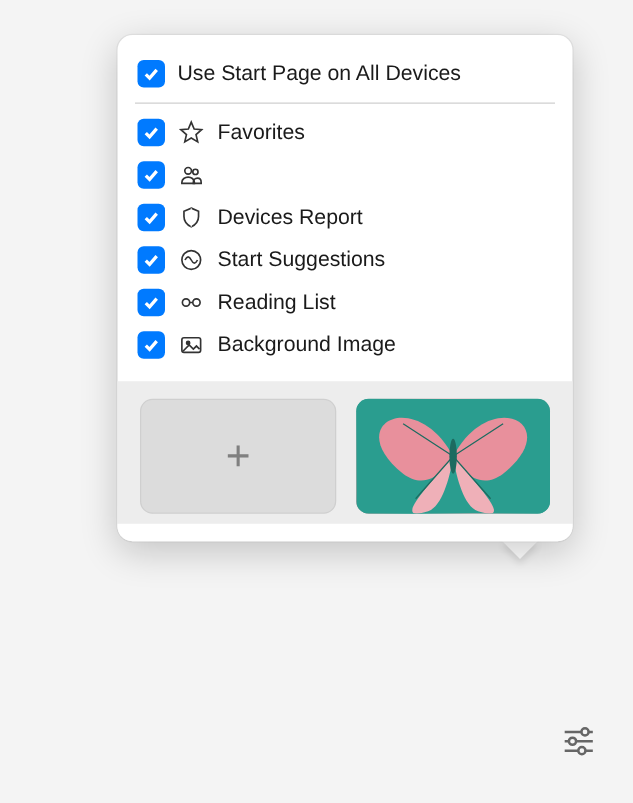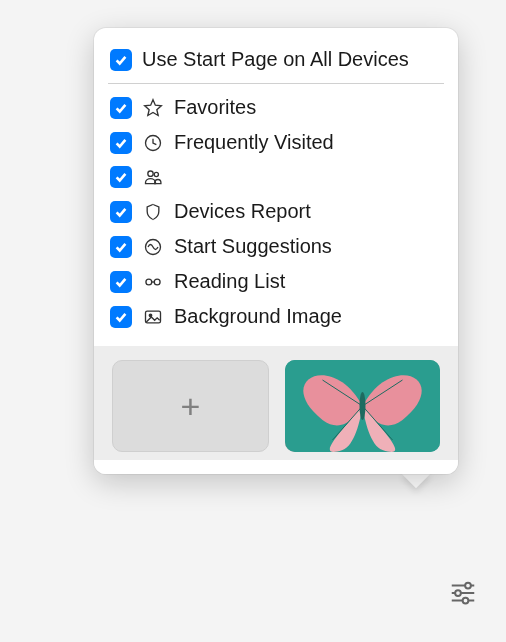--- a/index.html
+++ b/index.html
@@ -90,21 +90,21 @@
       color: #333;
     }
     .row-icon svg {
       width: 20px;
       height: 20px;
       stroke: currentColor;
       fill: none;
       stroke-width: 1.6;
     }
     .label {
-      font-size: 20px;
+      font-size: 17px;
       color: #1a1a1a;
     }
     .bg-row {
       display: flex;
       gap: 16px;
       margin-top: 12px;
       background: #ededed;
       margin-left: -14px;
       margin-right: -14px;
       margin-bottom: -18px;
@@ -184,34 +184,20 @@
         </svg>
     </div>
     <span class="row-icon">
       <svg viewBox="0 0 24 24">
           <polygon points="12,2 14.8,8.6 22,9.3 16.6,14 18.2,21 12,17.3 5.8,21 7.4,14 2,9.3 9.2,8.6"></polygon>
         </svg>
     </span>
     <span class="label">Favorites</span>
   </div>
 
-  <div class="row">
-    <div class="checkbox">
-      <svg viewBox="0 0 16 16">
-          <polyline points="3,8.5 6.5,12 13,4.5"></polyline>
-        </svg>
-    </div>
-    <span class="row-icon">
-      <svg viewBox="0 0 24 24">
-          <circle cx="12" cy="12" r="9"></circle>
-          <polyline points="12,7 12,12 16,14"></polyline>
-        </svg>
-    </span>
-    <span class="label">Frequently Visited</span>
-  </div>
 
   <div class="row">
     <div class="checkbox">
       <svg viewBox="0 0 16 16">
           <polyline points="3,8.5 6.5,12 13,4.5"></polyline>
         </svg>
     </div>
     <span class="row-icon">
       <svg viewBox="0 0 24 24" fill="#333" stroke="none">
           <circle cx="9" cy="8" r="3.2"></circle>

